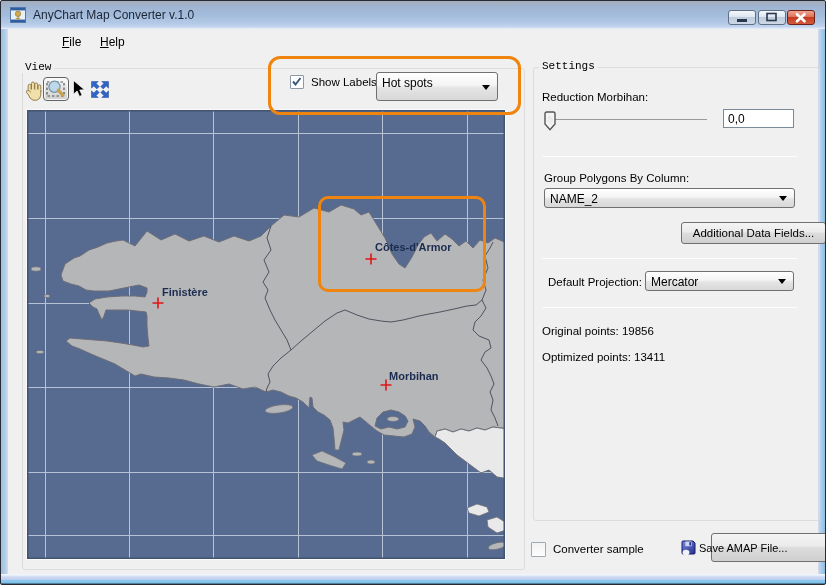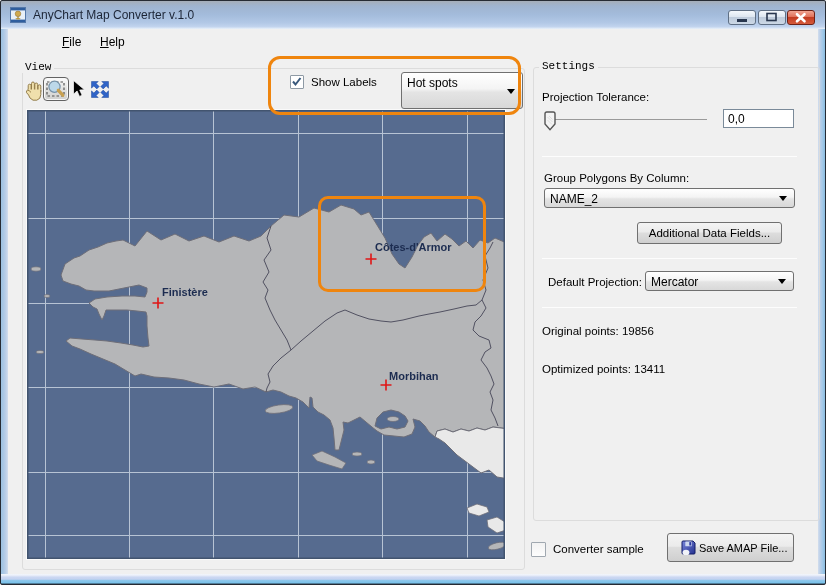--- a/index.html
+++ b/index.html
@@ -27,21 +27,21 @@
 .label { position:absolute; font-size:11.5px; color:#000; white-space:nowrap; }
 
 .combo { position:absolute; border:1px solid #707070; border-radius:3px;
   background:linear-gradient(180deg,#ffffff 0%,#f4f4f4 45%,#e4e4e4 55%,#d8d8d8 100%); }
 .combo .ctext { position:absolute; left:5px; top:3px; font-size:12px; color:#000; }
 .combo .arrow { position:absolute; right:7px; top:50%; margin-top:-2px; width:0; height:0;
   border-left:4px solid transparent; border-right:4px solid transparent; border-top:5px solid #000; }
 
 .btn { position:absolute; border:1px solid #707070; border-radius:3px;
   background:linear-gradient(180deg,#f4f4f4 0%,#ebebeb 45%,#dddddd 50%,#cfcfcf 100%);
-  font-size:11.5px; color:#000; text-align:center; }
+  font-size:11.5px; color:#000; text-align:center;margin-left:44px; }
 
 .checkbox { position:absolute; width:14px; height:14px; background:#fff; border:1px solid #8e9aa5; border-radius:1px; }
 
 .input { position:absolute; background:#fff; border:1px solid #7a8a99; font-size:12px; color:#000; }
 
 .sep { position:absolute; height:1px; background:#bfbfbf; border-bottom:1px solid #fdfdfd; }
 
 .annot { position:absolute; border:3px solid #ef850e; border-radius:12px; background:transparent; }
 </style>
 </head>
@@ -105,21 +105,21 @@
       <path d="M 0.5 16.5 L 7.2 16.5 L 5.2 14.5 L 8.2 11.5 L 5.8 9.1 L 2.8 12.1 L 0.5 9.8 Z"></path>
       <path d="M 17.5 16.5 L 10.8 16.5 L 12.8 14.5 L 9.8 11.5 L 12.2 9.1 L 15.2 12.1 L 17.5 9.8 Z"></path>
     </g>
   </svg>
 
   <div class="checkbox" style="left:290px;top:75px"></div>
   <svg class="abs" style="left:290px;top:75px" width="14" height="14" viewBox="0 0 14 14">
     <path d="M 3 6.5 L 5.5 9.5 L 10.5 3" stroke="#39597c" stroke-width="2" fill="none"></path>
   </svg>
   <div class="label" style="left:311px;top:76px">Show Labels</div>
-  <div class="combo" style="left:401px;top:72px;width:122px;height:37px">
+  <div class="combo" style="left:376px;top:72px;width:122px;height:29px">
     <div class="ctext" style="top:3px">Hot spots</div>
     <div class="arrow"></div>
   </div>
 
   <svg class="abs" style="left:27px;top:110px;outline:1px solid #fafafa" width="478" height="449" viewBox="0 0 478 449">
     <rect x="0" y="0" width="478" height="449" fill="#566b8f"></rect>
     <g stroke="#b7c3d4" stroke-width="1">
       <line x1="18.5" y1="0" x2="18.5" y2="449"></line>
       <line x1="102.5" y1="0" x2="102.5" y2="449"></line>
       <line x1="186.5" y1="0" x2="186.5" y2="449"></line>
@@ -199,21 +199,21 @@
     </g>
     <rect x="0.75" y="0.75" width="476.5" height="447.5" fill="none" stroke="#42546f" stroke-width="1.5"></rect>
   </svg>
 
   <div class="annot" style="left:268px;top:56px;width:253px;height:59px"></div>
   <div class="annot" style="left:318px;top:196px;width:168px;height:96px;border-radius:10px"></div>
 
   <div class="groupbox" style="left:533px;top:67px;width:287px;height:454px"></div>
   <div class="gb-label" style="left:539px;top:60px">Settings</div>
 
-  <div class="label" style="left:542px;top:91px">Projection Tolerance:</div>
+  <div class="label" style="left:542px;top:91px">Reduction Morbihan:</div>
 
   <div class="abs" style="left:548px;top:119px;width:159px;height:1px;background:#9a9a9a"></div>
   <svg class="abs" style="left:544px;top:111px" width="12" height="20" viewBox="0 0 12 20">
     <path d="M 1 2.8 Q 1 1 2.8 1 L 9.2 1 Q 11 1 11 2.8 L 11 13 L 6 18.6 L 1 13 Z" fill="#f4f4f4" stroke="#555" stroke-width="1.4"></path>
     <path d="M 3.5 6 L 8.5 11 M 3.5 9 L 8 13.5 M 5 5 L 8.5 8.5" stroke="#d8d8d8" stroke-width="0.8"></path>
   </svg>
   <div class="input" style="left:723px;top:109px;width:71px;height:19px;padding:2px 4px">0,0</div>
 
   <div class="sep" style="left:542px;top:156px;width:255px"></div>
   <div class="label" style="left:544px;top:172px">Group Polygons By Column:</div>
@@ -225,21 +225,21 @@
 
   <div class="sep" style="left:542px;top:258px;width:255px"></div>
   <div class="label" style="left:548px;top:276px">Default Projection:</div>
   <div class="combo" style="left:645px;top:271px;width:149px;height:20px">
     <div class="ctext">Mercator</div>
     <div class="arrow"></div>
   </div>
 
   <div class="sep" style="left:542px;top:307px;width:255px"></div>
   <div class="label" style="left:542px;top:325px">Original points: 19856</div>
-  <div class="label" style="left:542px;top:363px">Optimized points: 13411</div>
+  <div class="label" style="left:542px;top:351px">Optimized points: 13411</div>
 
   <div class="checkbox" style="left:531px;top:542px;width:15px;height:15px;border-color:#a0a8b0;background:linear-gradient(180deg,#f2f2f2,#fdfdfd)"></div>
   <div class="label" style="left:553px;top:543px">Converter sample</div>
   <div class="btn" style="left:667px;top:533px;width:127px;height:29px"></div>
   <svg class="abs" style="left:681px;top:540px" width="15" height="15" viewBox="0 0 15 15">
     <defs>
       <linearGradient id="flop" x1="0" y1="0" x2="1" y2="1">
       <stop offset="0" stop-color="#7a86dc"></stop>
         <stop offset="1" stop-color="#23308f"></stop>
     </linearGradient>

